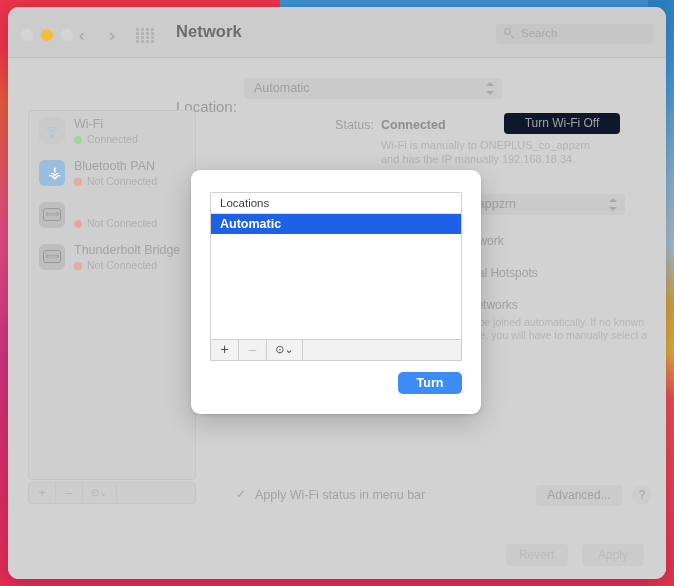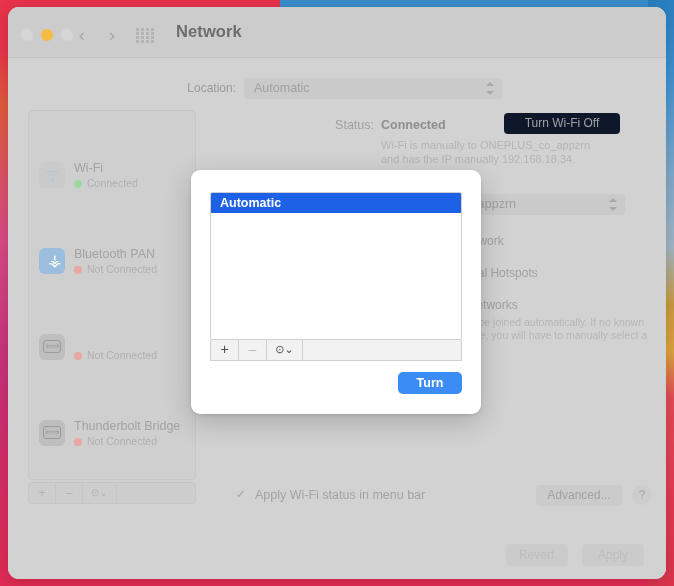--- a/index.html
+++ b/index.html
@@ -176,22 +176,22 @@
 
   
   #location-row {
     position: absolute;
     left: 0; top: 20px;
     width: 100%;
     height: 22px;
   }
   #location-label {
     position: absolute;
-    left: 168px; top: 3px;
-    font-size: 12px;
+    left: 168px; top: 20px;
+    font-size: 15px;
     color: #9b9b9b;
     text-align: right;
     width: 60px;
   }
   #location-select {
     position: absolute;
     left: 236px; top: 0;
     width: 258px; height: 21px;
     background: #cacaca;
     border-radius: 4px;
@@ -227,21 +227,20 @@
     border: 1px solid #c6c6c6;
     border-radius: 5px;
     box-sizing: border-box;
     overflow: hidden;
   }
   .svc {
     position: relative;
     height: 42px;
     padding: 6px 0 0 10px;
     box-sizing: border-box;
-    margin-top: 44px;
   }
   .svc-icon {
     position: absolute;
     left: 10px; top: 7px;
     width: 26px; height: 26px;
     border-radius: 6px;
   }
   .svc-icon.wifi  { background: #cacaca; }
   .svc-icon.bt    { background: #9bbede; }
   .svc-icon.eth   { background: #bebebe; }
@@ -605,20 +604,27 @@
         <i style="left:10px;top:8px"></i>
         <i style="left:15px;top:8px"></i>
       <i style="left:0px;top:12px"></i>
         <i style="left:5px;top:12px"></i>
         <i style="left:10px;top:12px"></i>
         <i style="left:15px;top:12px"></i>
     </div>
 
     <div id="win-title">Network</div>
 
+    <div id="search-field">
+      <div id="search-icon">
+        <span class="ring"></span>
+          <span class="handle"></span>
+      </div>
+      <div id="search-placeholder">Search</div>
+    </div>
   </div>
 
   <div id="prefbody">
 
     <div id="location-row">
       <div id="location-label">Location:</div>
       <div id="location-select">
         <div id="location-value">Automatic</div>
         <div class="stepper">
           <span class="up"></span>
@@ -717,20 +723,21 @@
     <div id="footer-buttons">
       <span class="footbtn">Revert</span>
       <span class="footbtn">Apply</span>
     </div>
   </div>
 </div>
 
 <div id="dialog">
 
   <div id="loc-listbox">
+    <div id="loc-header">Locations</div>
     <div class="loc-item selected">Automatic</div>
   </div>
 
   <div id="dlg-toolbar">
     <div class="dtb">+</div>
     <div class="dtb disabled">–</div>
     <div class="dtb gear">⊙⌄</div>
   </div>
 
   <div id="done-btn">Turn</div>

